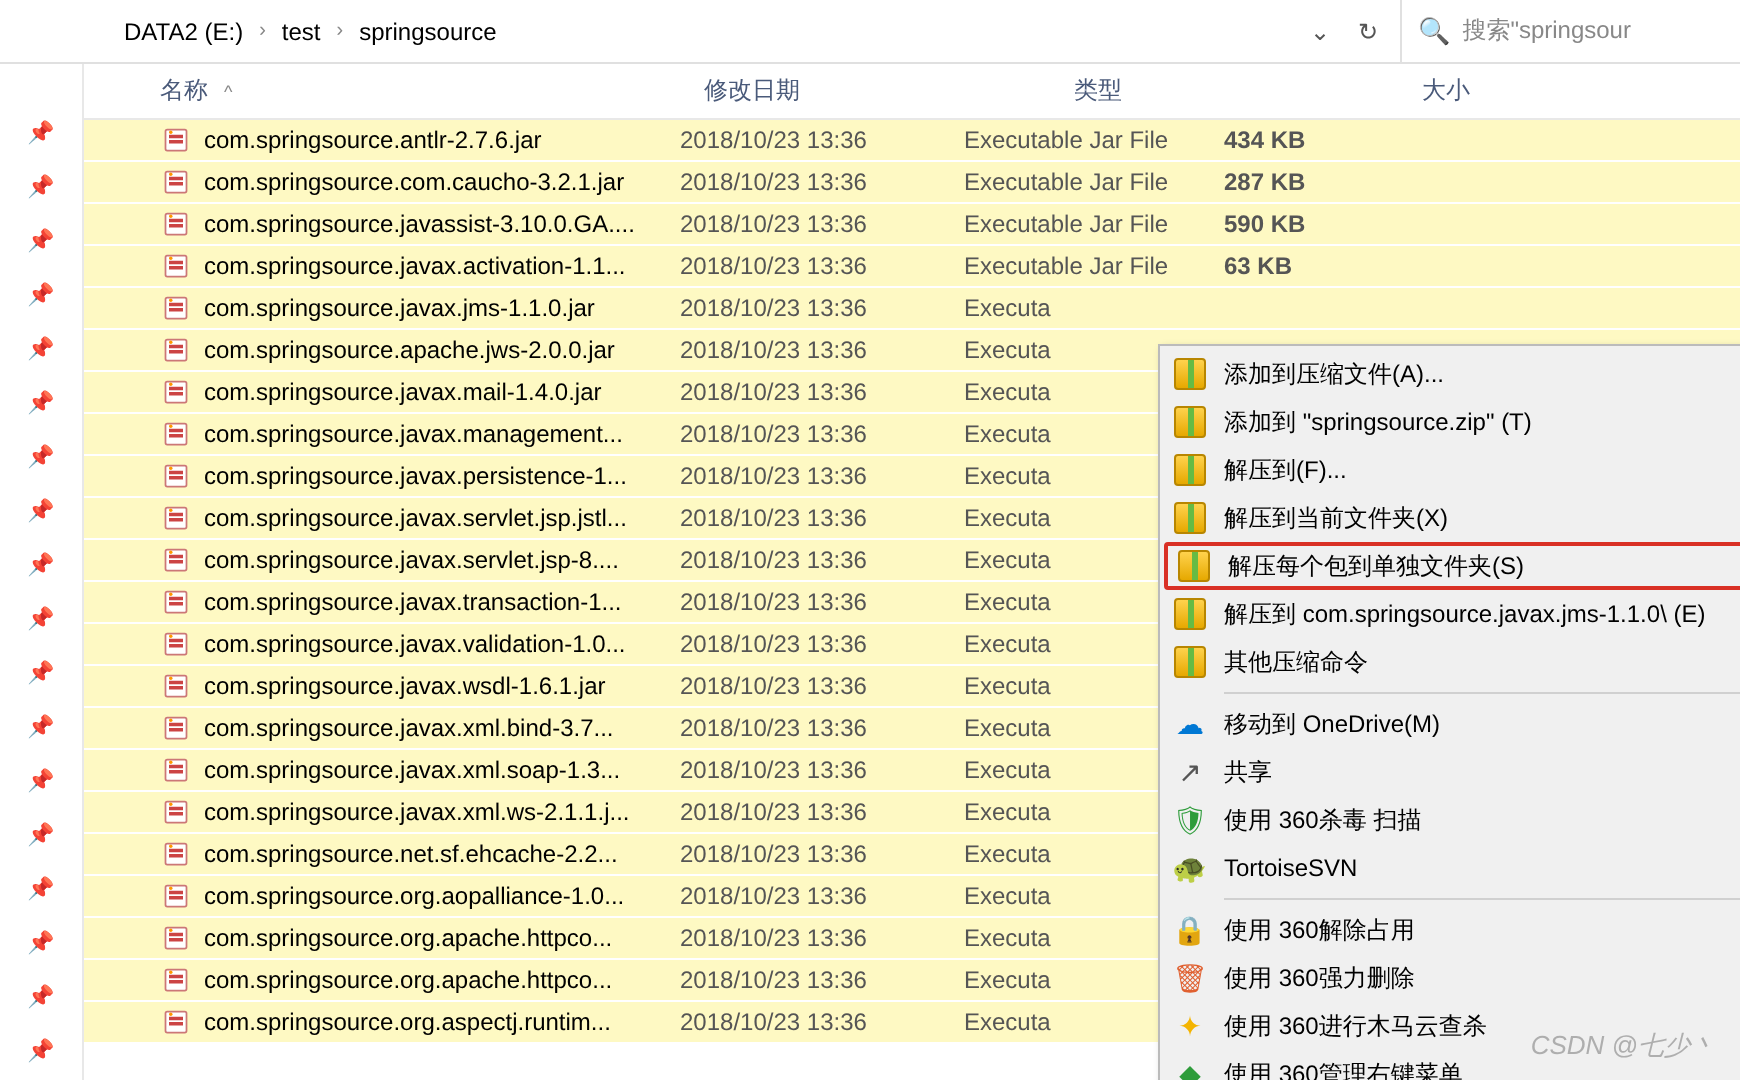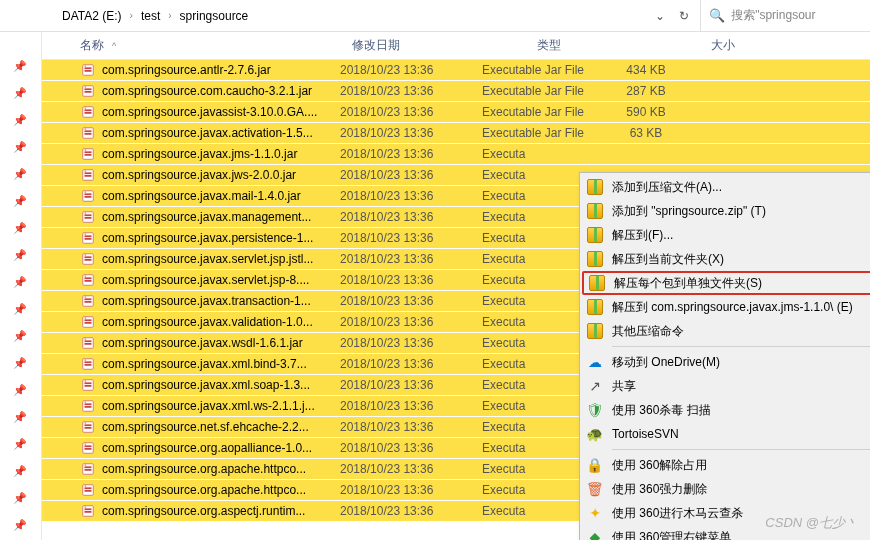--- a/index.html
+++ b/index.html
@@ -20,27 +20,27 @@
     
     .file-area { flex: 1; position: relative; }
     .headers { display: flex; height: 28px; align-items: center; border-bottom: 1px solid #e8e8e8; color: #4a5a7a; padding-left: 38px; }
     .col-name { width: 260px; display: flex; align-items: center; gap: 8px; }
     .sort-ind { font-size: 9px; color: #888; }
     .col-date { width: 142px; margin-left: 12px; }
     .col-type { width: 130px; margin-left: 43px; }
     .col-size { width: 80px; text-align: right; padding-right: 12px; }
     
     .file-list { }
-    .file-row { display: flex; height: 21px; align-items: center; background: #fde047; padding-left: 38px; border-bottom: 1px solid #fff; }
+    .file-row { display: flex; height: 21px; align-items: center; background: #fef9c3; padding-left: 38px; border-bottom: 1px solid #fff; }
     .file-icon { width: 16px; height: 16px; margin-right: 6px; display: inline-flex; align-items: center; justify-content: center; }
     .file-icon svg { width: 14px; height: 14px; }
     .cell-name { width: 260px; white-space: nowrap; overflow: hidden; text-overflow: ellipsis; display: flex; align-items: center; }
     .cell-date { width: 142px; color: #555; }
     .cell-type { width: 130px; color: #555; white-space: nowrap; overflow: hidden; }
-    .cell-size { width: 80px; text-align: center; padding-right: 12px; color: #555; }
+    .cell-size { width: 80px; text-align: left; padding-right: 12px; color: #555; font-weight: bold; }
     
     .context-menu { position: absolute; left: 537px; top: 140px; width: 310px; background: #f0f0f0; border: 1px solid #bbb; box-shadow: 2px 2px 4px rgba(0,0,0,0.25); padding: 2px; }
     .menu-item { display: flex; align-items: center; height: 24px; padding: 0 8px 0 4px; gap: 8px; cursor: default; }
     .menu-item.highlighted { border: 2px solid #d93025; border-radius: 2px; }
     .menu-icon { width: 18px; height: 18px; display: flex; align-items: center; justify-content: center; font-size: 14px; }
     .menu-text { flex: 1; white-space: nowrap; overflow: hidden; }
     .menu-sep { height: 1px; background: #d0d0d0; margin: 3px 8px 3px 30px; }
     
     .watermark { position: absolute; right: 12px; bottom: 8px; color: rgba(120,120,120,0.55); font-size: 13px; font-style: italic; pointer-events: none; }
     
@@ -152,21 +152,21 @@
         <div class="file-row">
           <div class="cell-name">
             <span class="file-icon">
               <svg viewBox="0 0 16 16">
                 <rect x="2" y="2" width="12" height="12" rx="1" fill="#fff" stroke="#c77"></rect>
                 <rect x="4" y="5" width="8" height="2" fill="#c44"></rect>
                 <rect x="4" y="8" width="8" height="2" fill="#c44"></rect>
                 <circle cx="5" cy="3.5" r="1" fill="#f90"></circle>
               </svg>
             </span>
-            <span>com.springsource.javax.activation-1.5...</span>
+            <span>com.springsource.javax.activation-1.1...</span>
           </div>
           <div class="cell-date">2018/10/23 13:36</div>
           <div class="cell-type">Executable Jar File</div>
           <div class="cell-size">63 KB</div>
         </div>
         <div class="file-row">
           <div class="cell-name">
             <span class="file-icon">
               <svg viewBox="0 0 16 16">
                 <rect x="2" y="2" width="12" height="12" rx="1" fill="#fff" stroke="#c77"></rect>
@@ -184,21 +184,21 @@
         <div class="file-row">
           <div class="cell-name">
             <span class="file-icon">
               <svg viewBox="0 0 16 16">
                 <rect x="2" y="2" width="12" height="12" rx="1" fill="#fff" stroke="#c77"></rect>
                 <rect x="4" y="5" width="8" height="2" fill="#c44"></rect>
                 <rect x="4" y="8" width="8" height="2" fill="#c44"></rect>
                 <circle cx="5" cy="3.5" r="1" fill="#f90"></circle>
               </svg>
             </span>
-            <span>com.springsource.javax.jws-2.0.0.jar</span>
+            <span>com.springsource.apache.jws-2.0.0.jar</span>
           </div>
           <div class="cell-date">2018/10/23 13:36</div>
           <div class="cell-type">Executa</div>
           <div class="cell-size"></div>
         </div>
         <div class="file-row">
           <div class="cell-name">
             <span class="file-icon">
               <svg viewBox="0 0 16 16">
                 <rect x="2" y="2" width="12" height="12" rx="1" fill="#fff" stroke="#c77"></rect>

